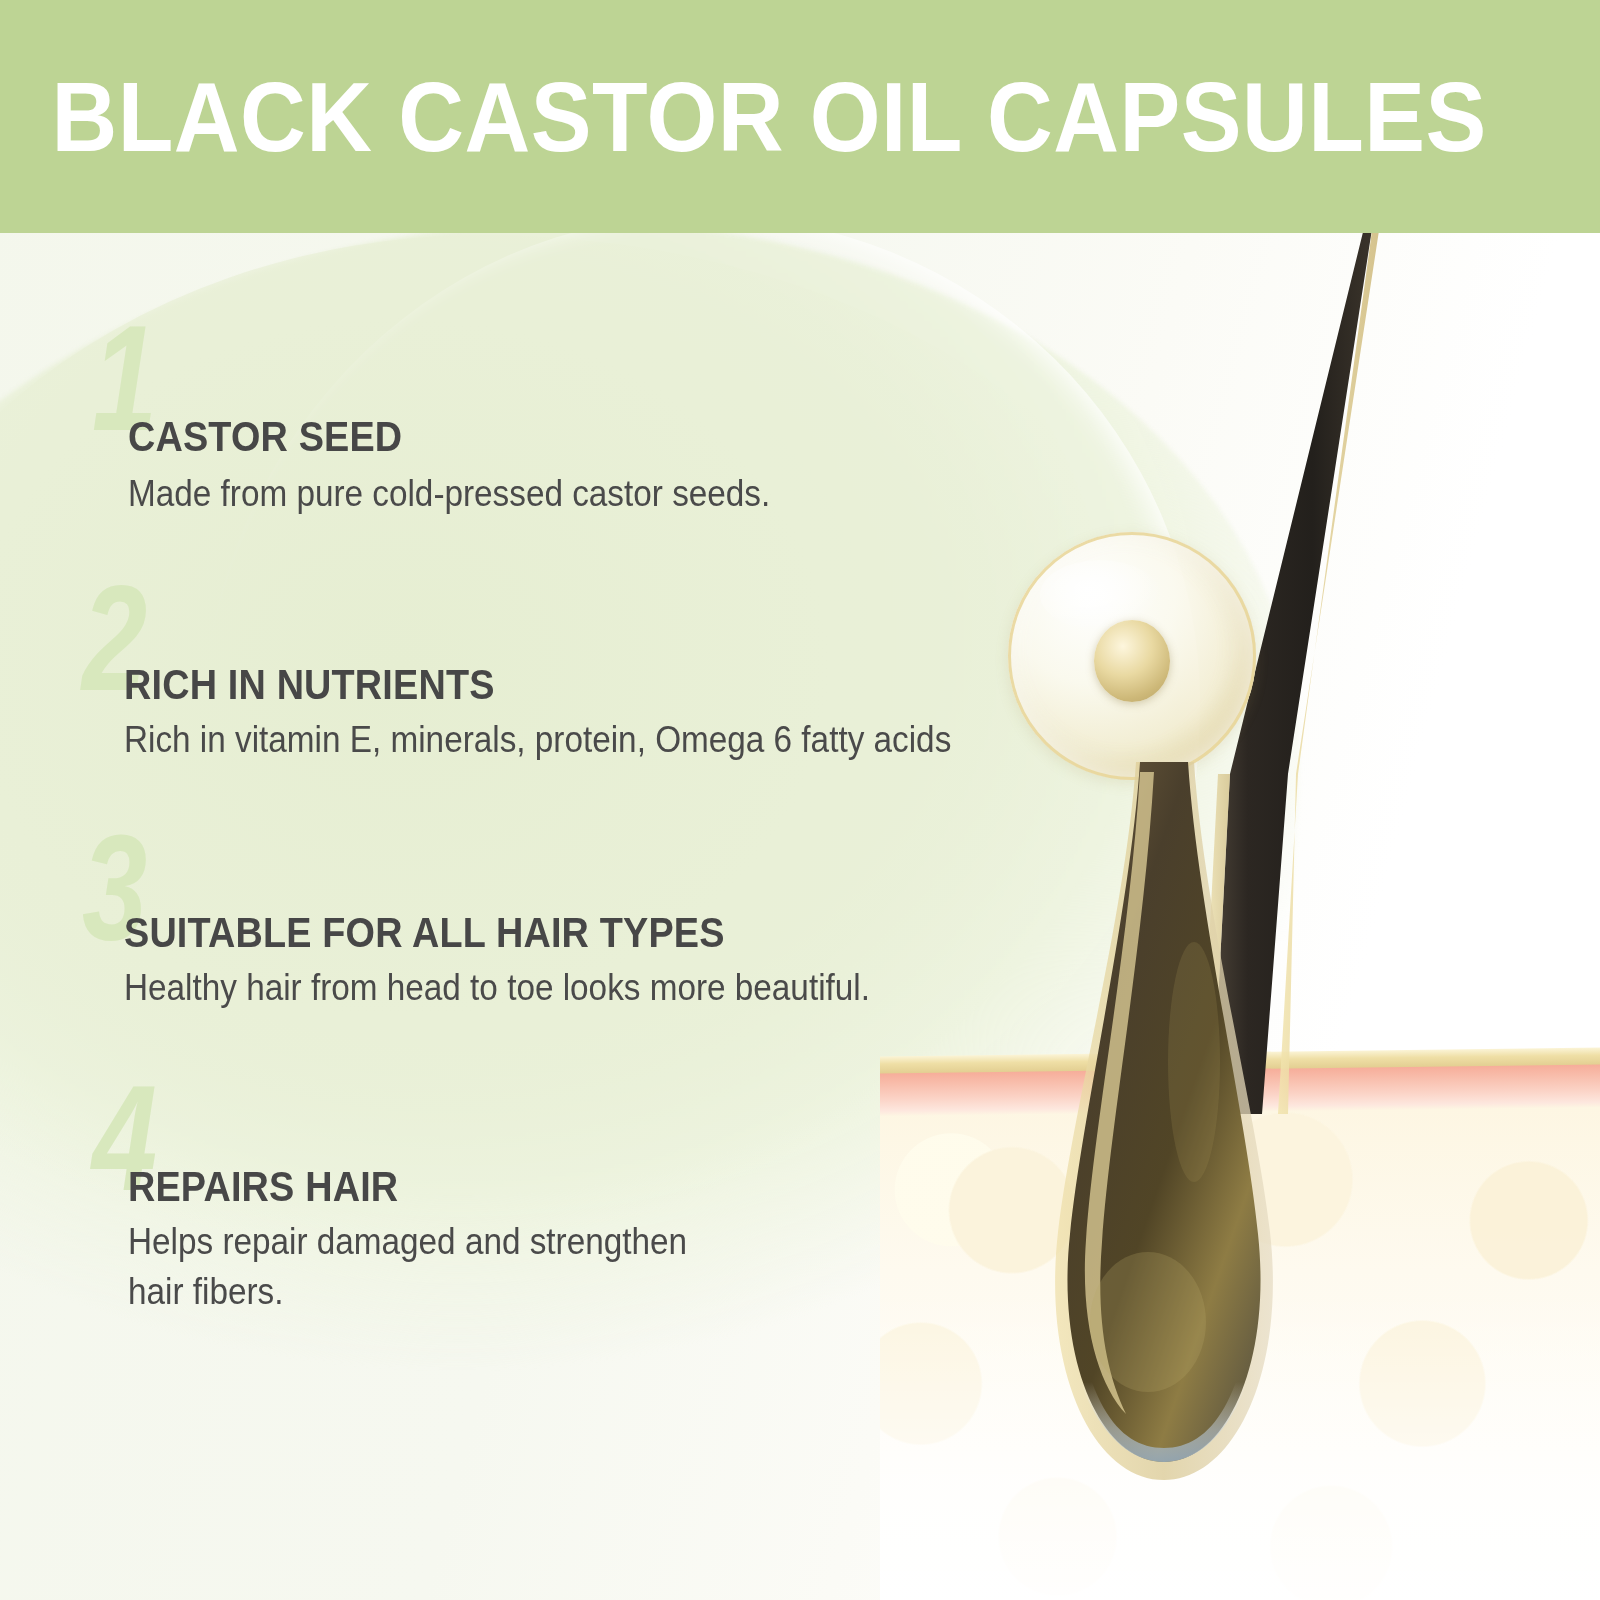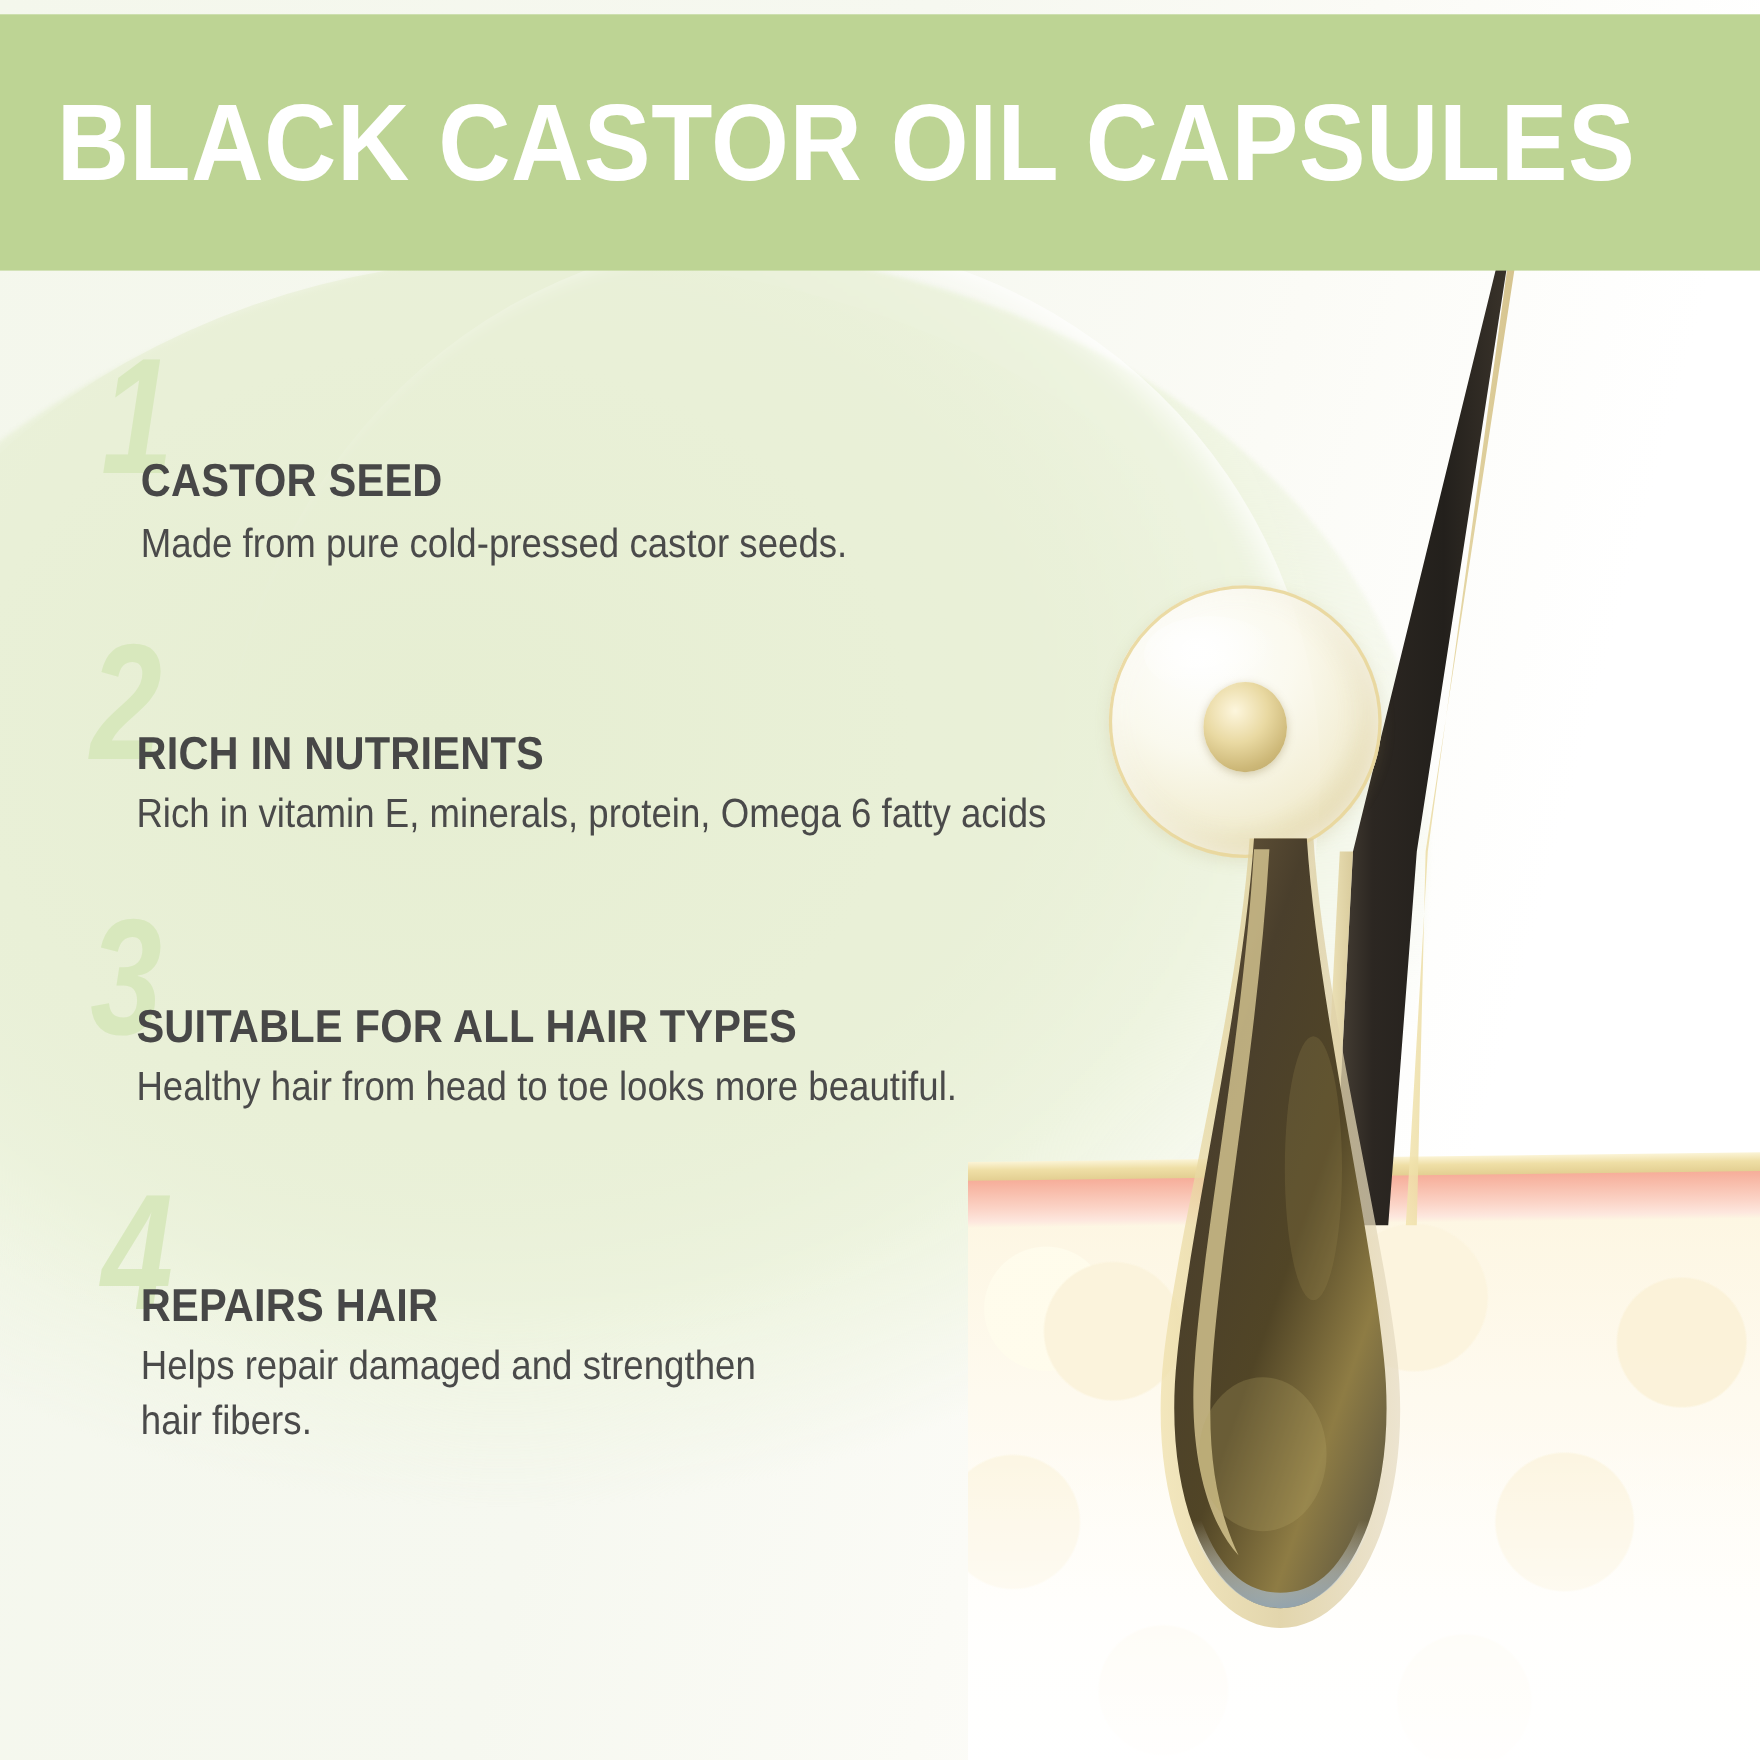--- a/index.html
+++ b/index.html
@@ -183,21 +183,20 @@
 
   
   .header {
     position: absolute;
     left: 0; top: 0;
     width: 1600px;
     height: 233px;
     background: #bdd494;
     display: flex;
     align-items: center;
-    margin-top: 13px;
   }
   .header-title {
     margin: 0;
     padding: 0 0 0 56px;
     color: #ffffff;
     font-size: 99px;
     line-height: 1;
     font-weight: 700;
     letter-spacing: 0.5px;
     transform: scaleX(0.92);

